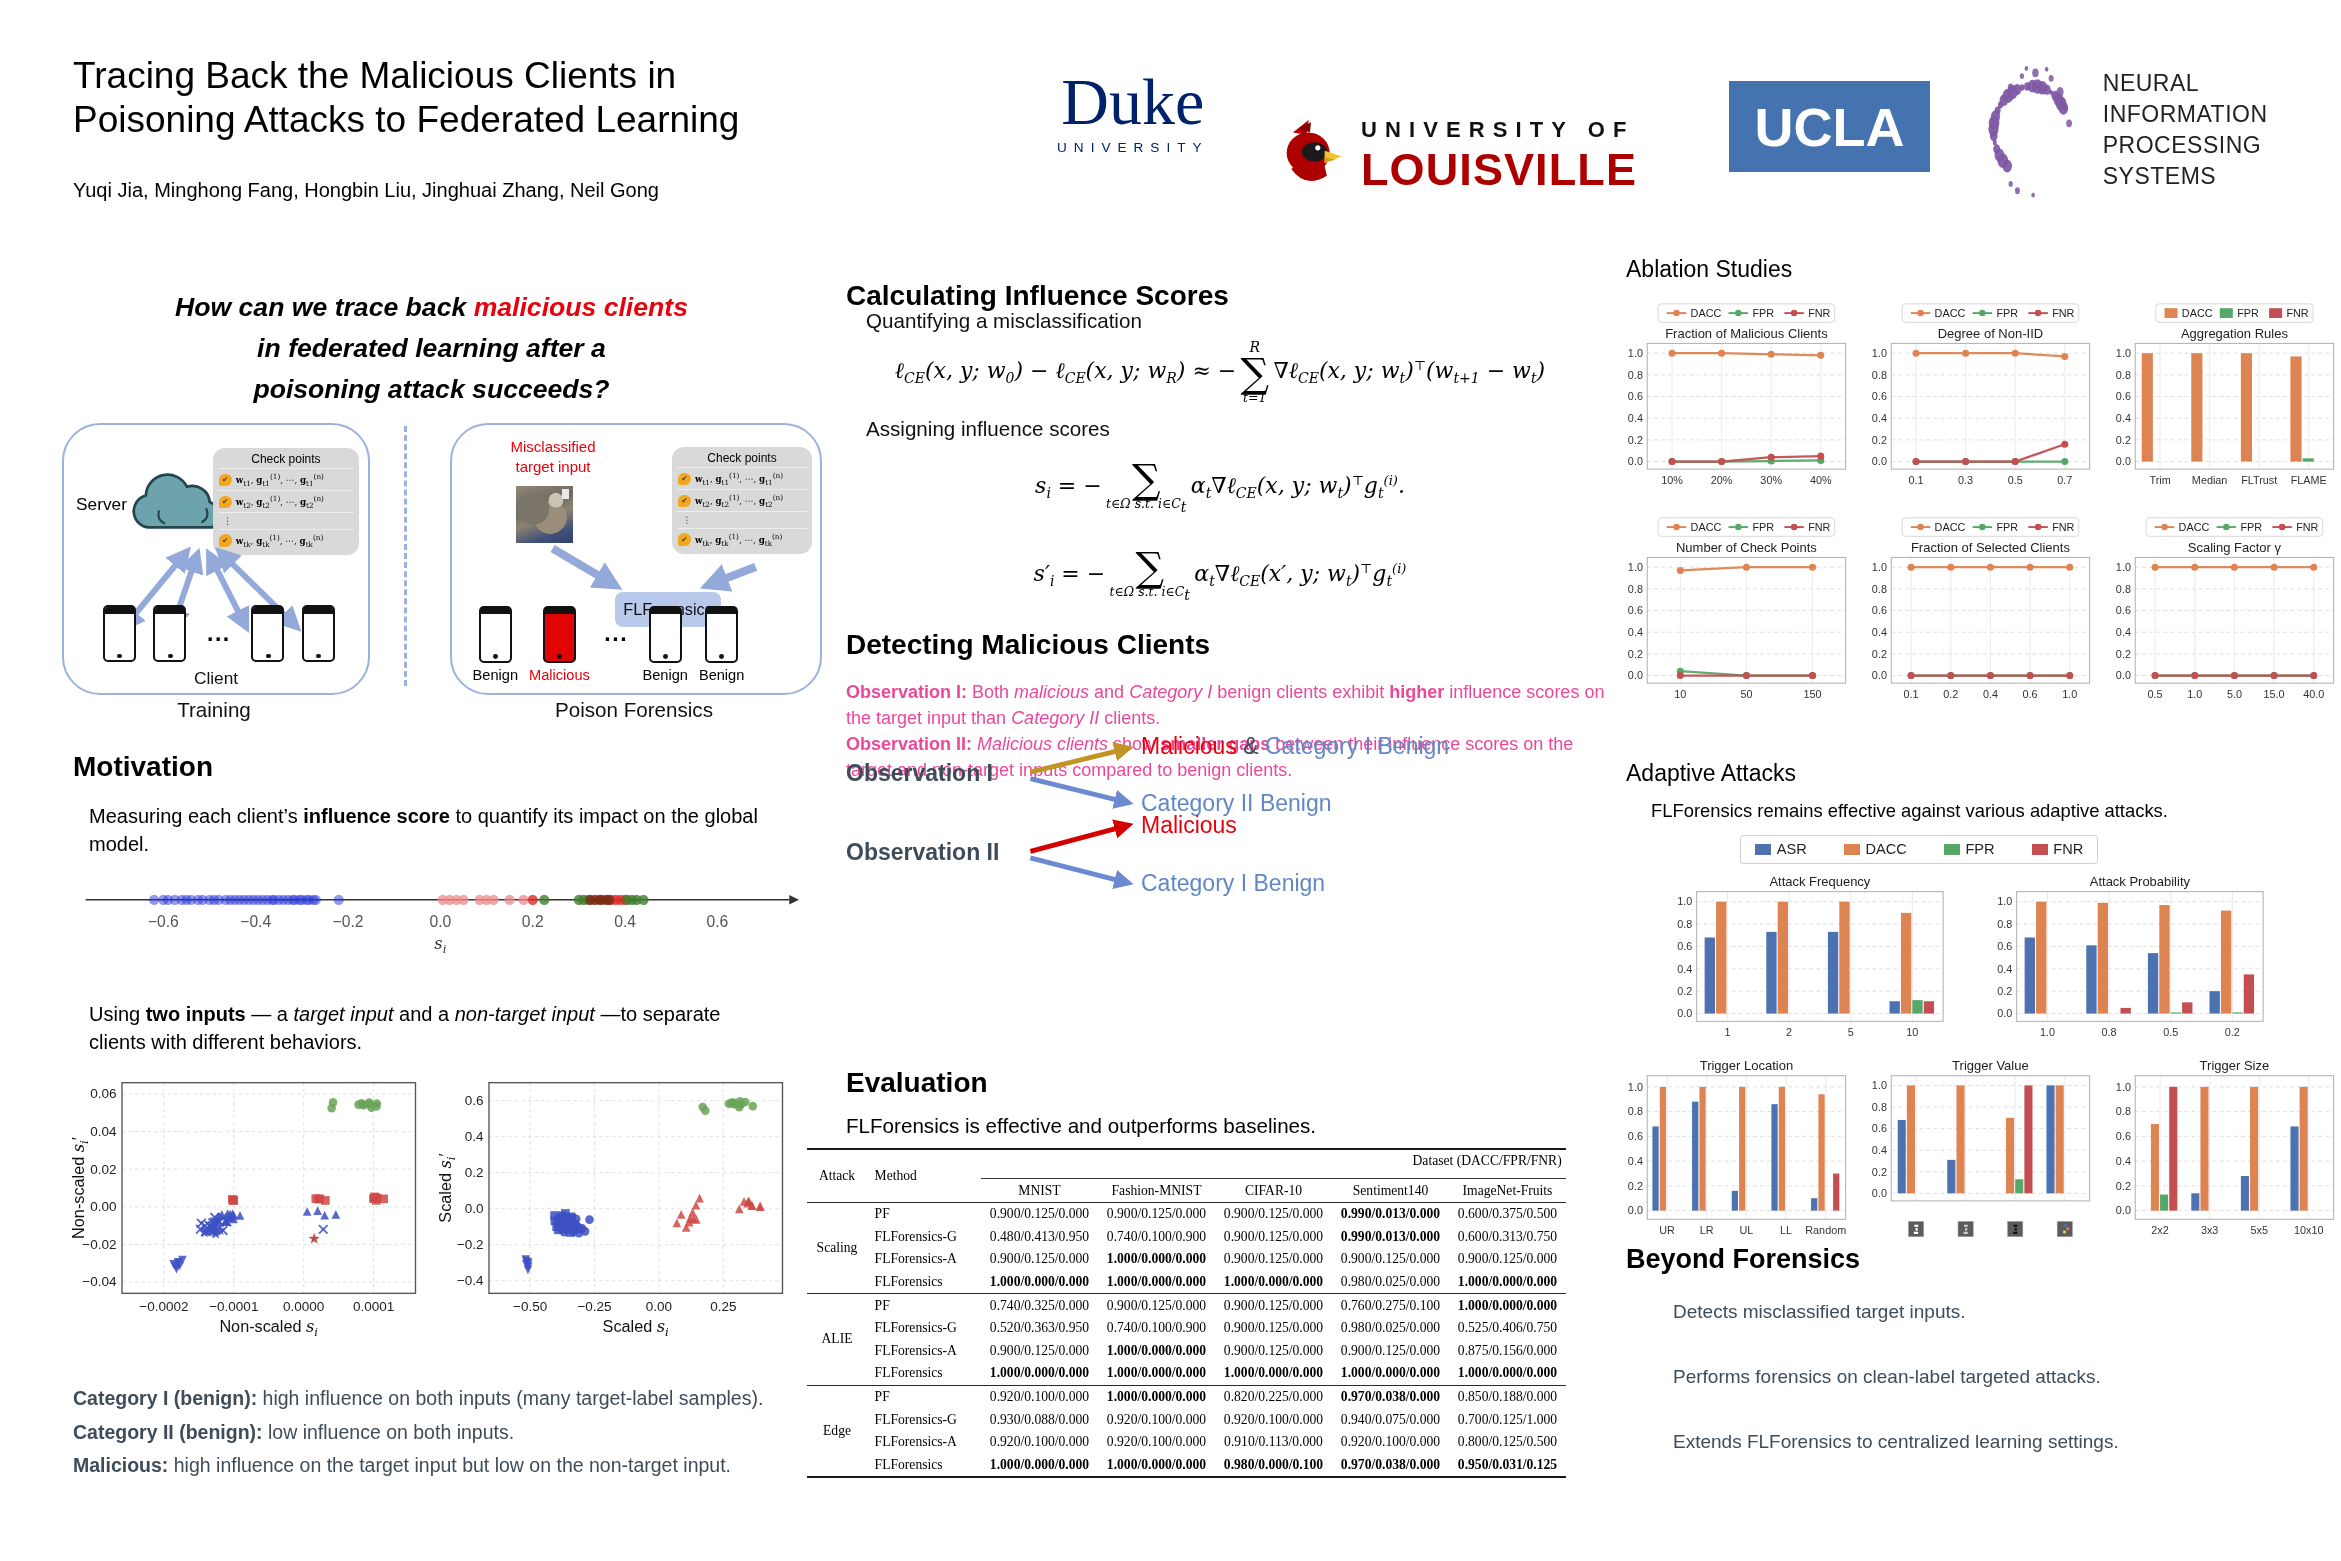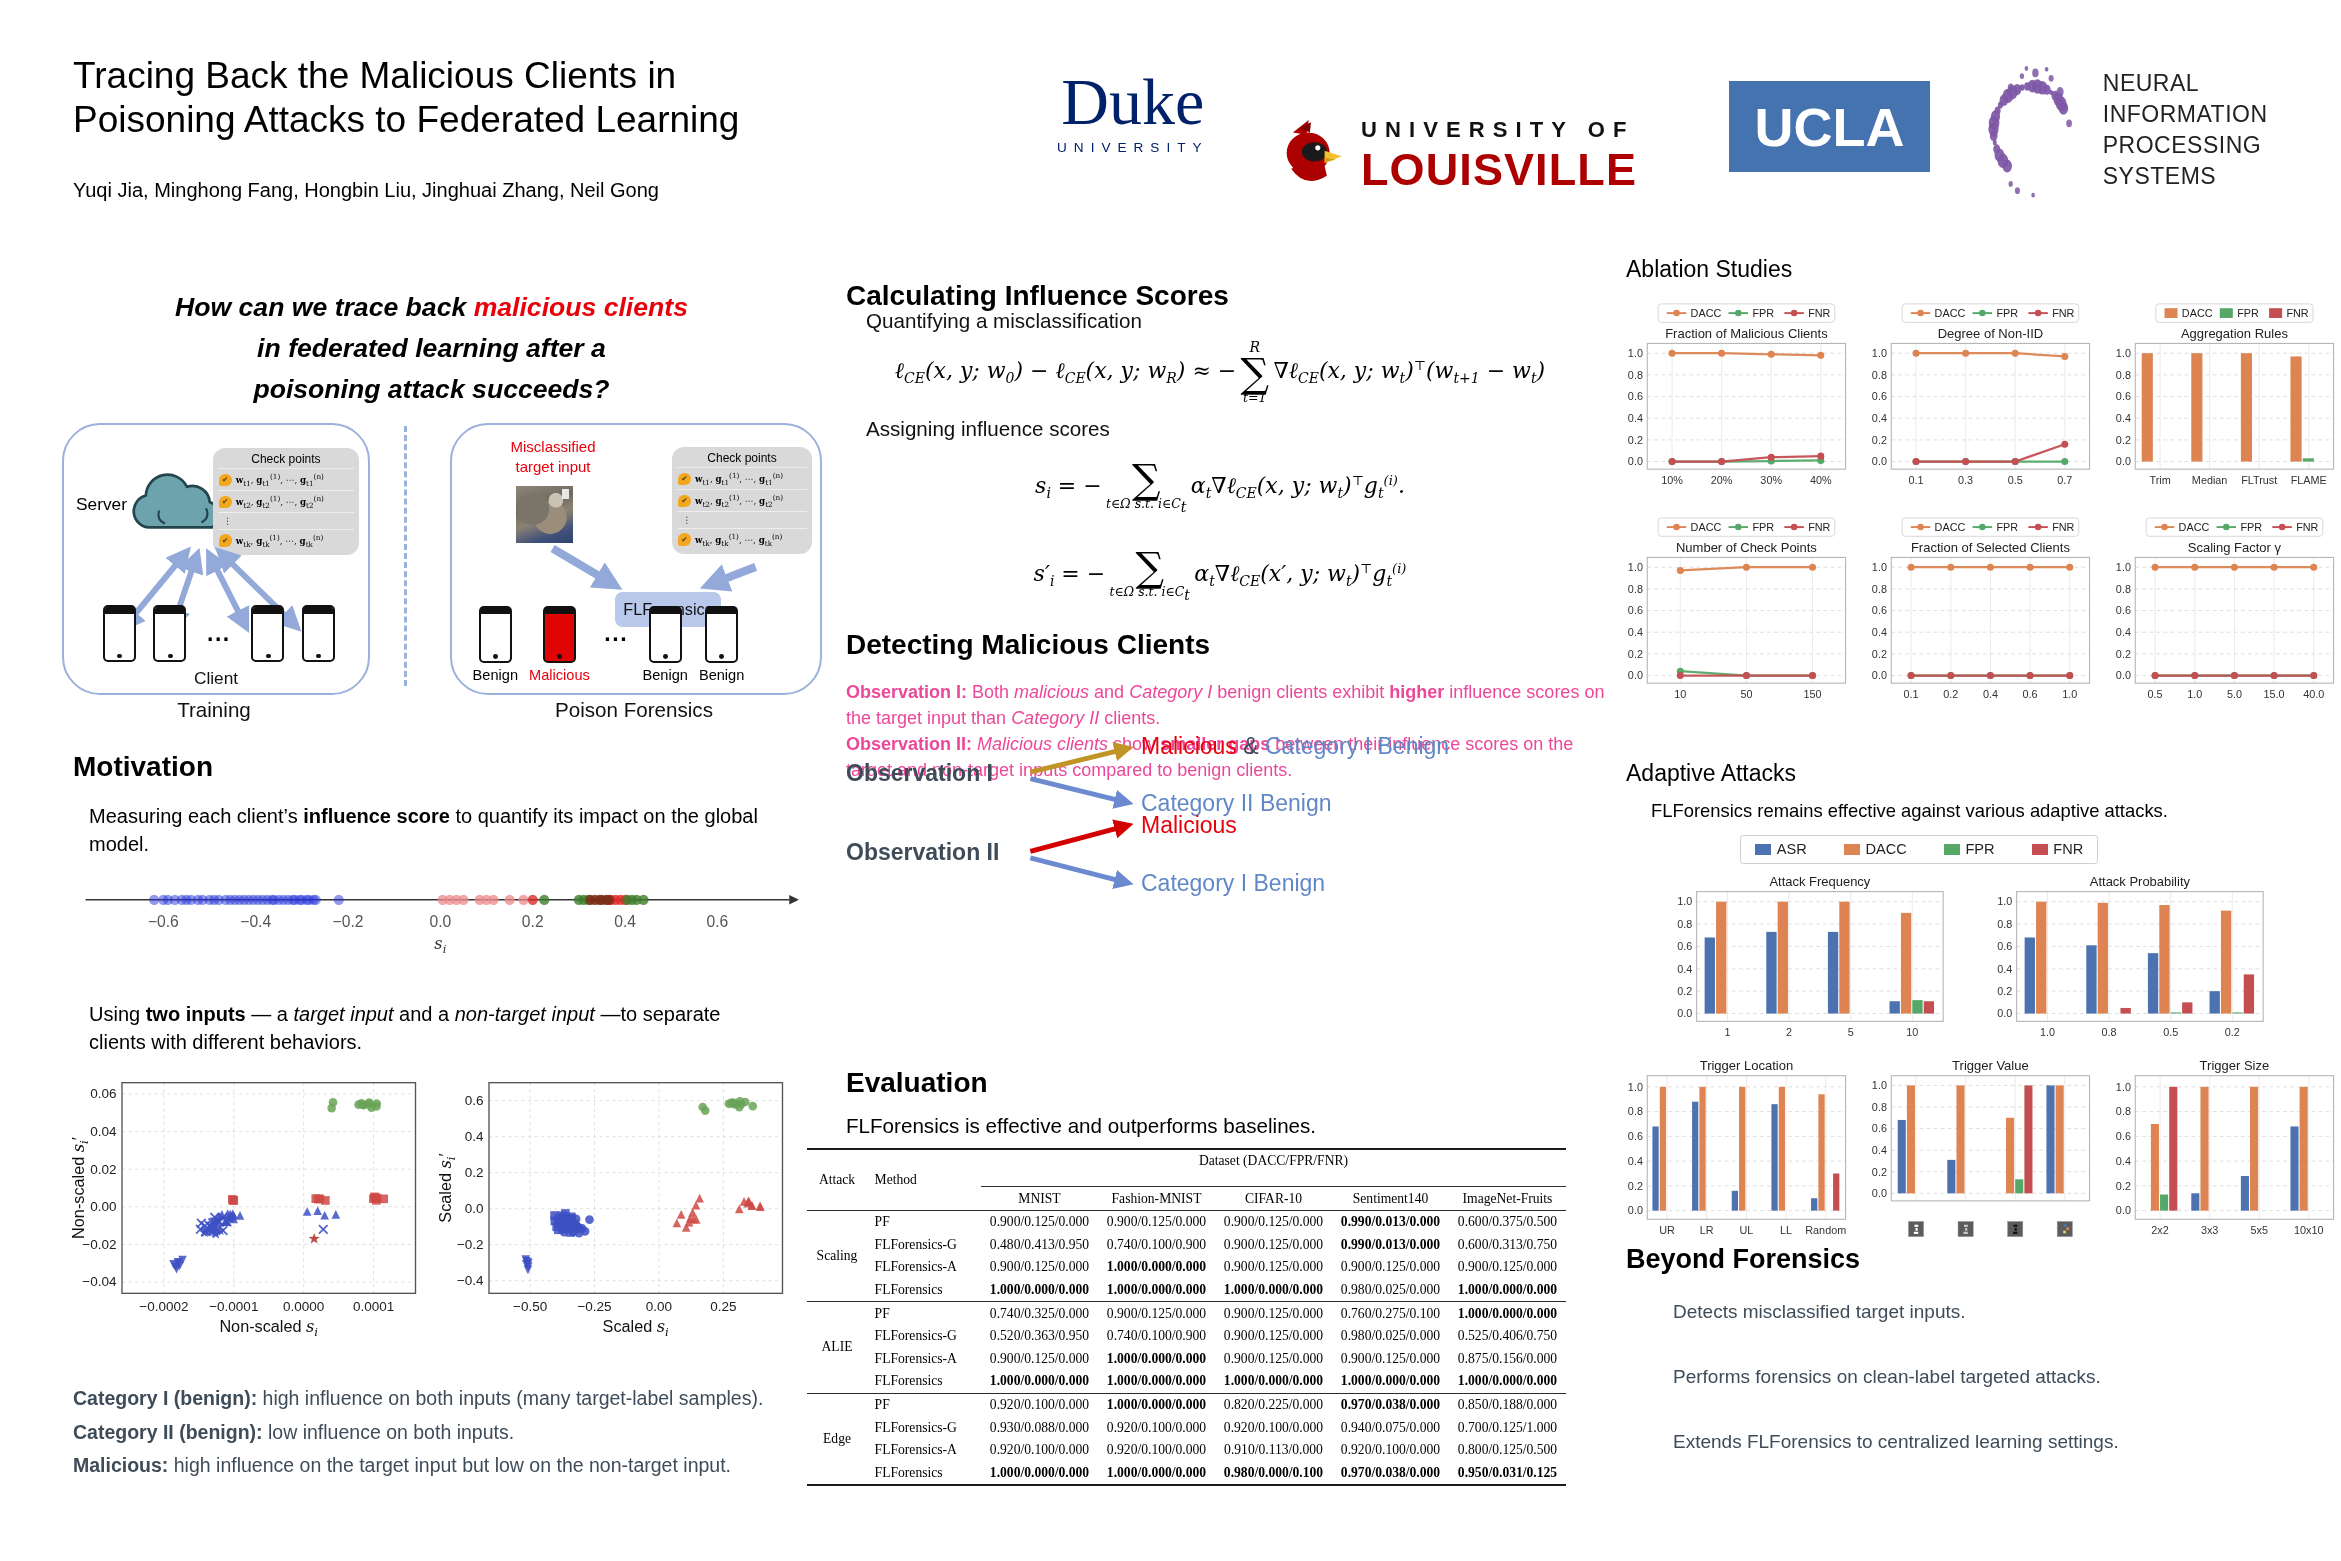--- a/index.html
+++ b/index.html
@@ -92,21 +92,21 @@
   .obs-text{position:absolute;font-size:23px;white-space:nowrap;}
   .red{color:#e8000b;}
   .blue{color:#6188c6;}
   .slate{color:#3e4c59;}
   .mid-h-eval{left:846px;top:1067px;}
   .eval-sub{left:846px;top:1114px;font-size:20.6px;}
   .eval-table-wrap{left:807px;top:1148px;}
   table.eval{border-collapse:collapse;font-family:"Liberation Serif",serif;font-size:13.6px;color:#000;
              border-top:2.7px solid #1a1a1a;border-bottom:2.7px solid #1a1a1a;}
   table.eval th,table.eval td{padding:3.3px 4.3px;text-align:center;font-weight:normal;}
-  table.eval th.span-h{border-bottom:1.1px solid #333;padding-bottom:17px;}
+  table.eval th.span-h{border-bottom:1.1px solid #333;padding-bottom:9px;text-align:right;}
   table.eval thead{border-bottom:1.6px solid #1a1a1a;}
   table.eval td.method{text-align:left;padding-left:7.6px;}
   table.eval tr.gstart td{border-top:1.6px solid #2a2a2a;}
   table.eval .b{font-weight:bold;}
   
   .abl-h{left:1626px;top:256px;font-size:23px;font-weight:500;}
   .chart{position:absolute;}
   .adp-h{left:1626px;top:760px;font-size:23px;font-weight:500;}
   .adp-sub{left:1651px;top:800px;font-size:18.4px;}
   .adp-legend{left:1740px;top:835px;display:flex;gap:37px;align-items:center;border:1.1px solid #cfcfcf;

